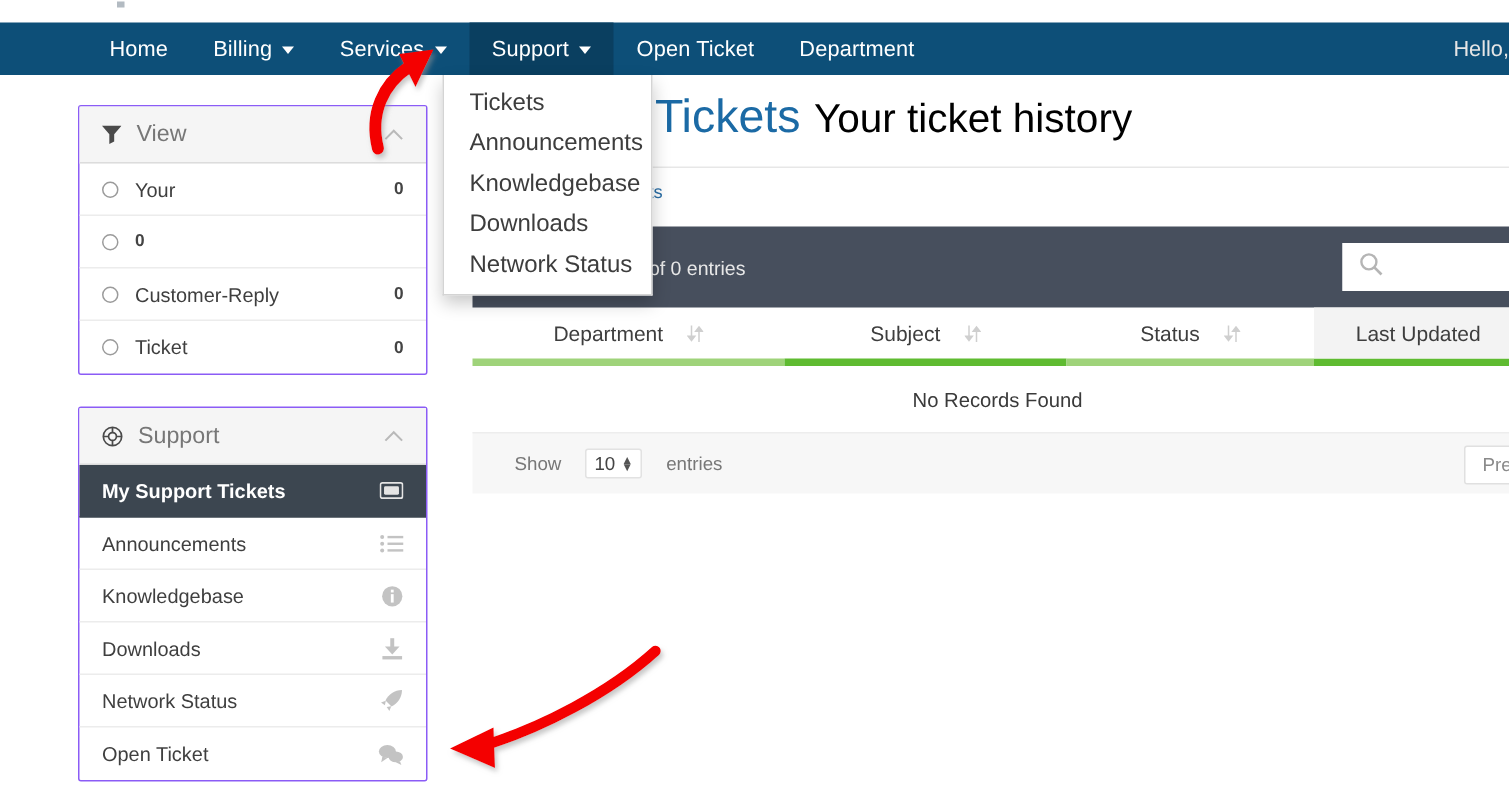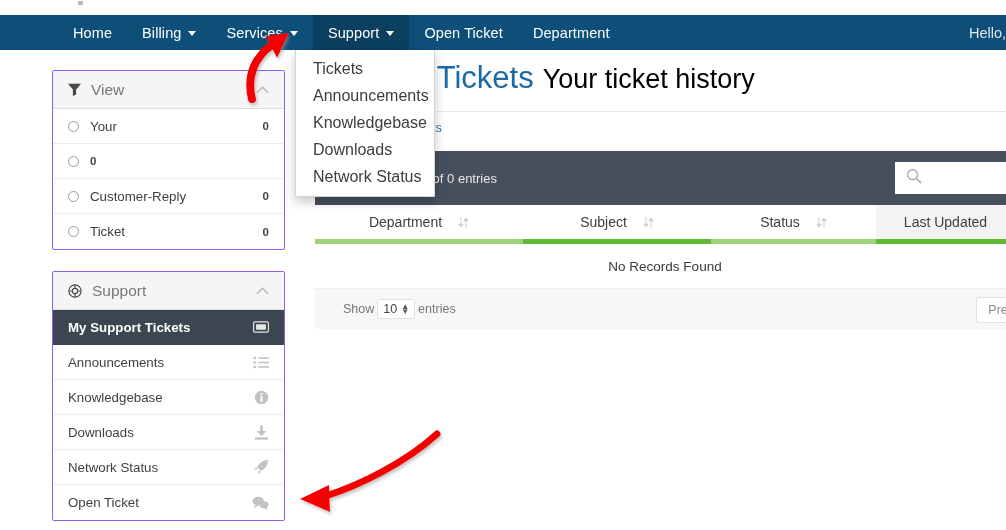--- a/index.html
+++ b/index.html
@@ -133,21 +133,21 @@
   .greenbar span { display:block; height:5px; }
 
   .norecords {
     height:44px; display:flex; align-items:center; justify-content:center;
     font-size:13.5px; color:#3a3a3a; background:#fff; width:700px;
   }
   .table-foot {
     background:#f7f7f7; border-top:1px solid #ededed; height:41px;
     display:flex; align-items:center; padding:0 0 0 28px; position:relative;
   }
-  .show-entries { display:flex; align-items:center; font-size:12.5px; color:#777; gap:3px; }
+  .show-entries { display:flex; align-items:center; font-size:12.5px; color:#777; gap:16px; }
   .spin {
     display:inline-flex; align-items:center; gap:4px;
     background:#fff; border:1px solid #e2e2e2; border-radius:2px;
     padding:2px 5px; font-size:12.5px; color:#444;
   }
   .spin .arrows { display:flex; flex-direction:column; line-height:5px; color:#555; font-size:8px; }
   .pager {
     position:absolute; right:-34px; top:8px; display:flex;
   }
   .pager .pg {

